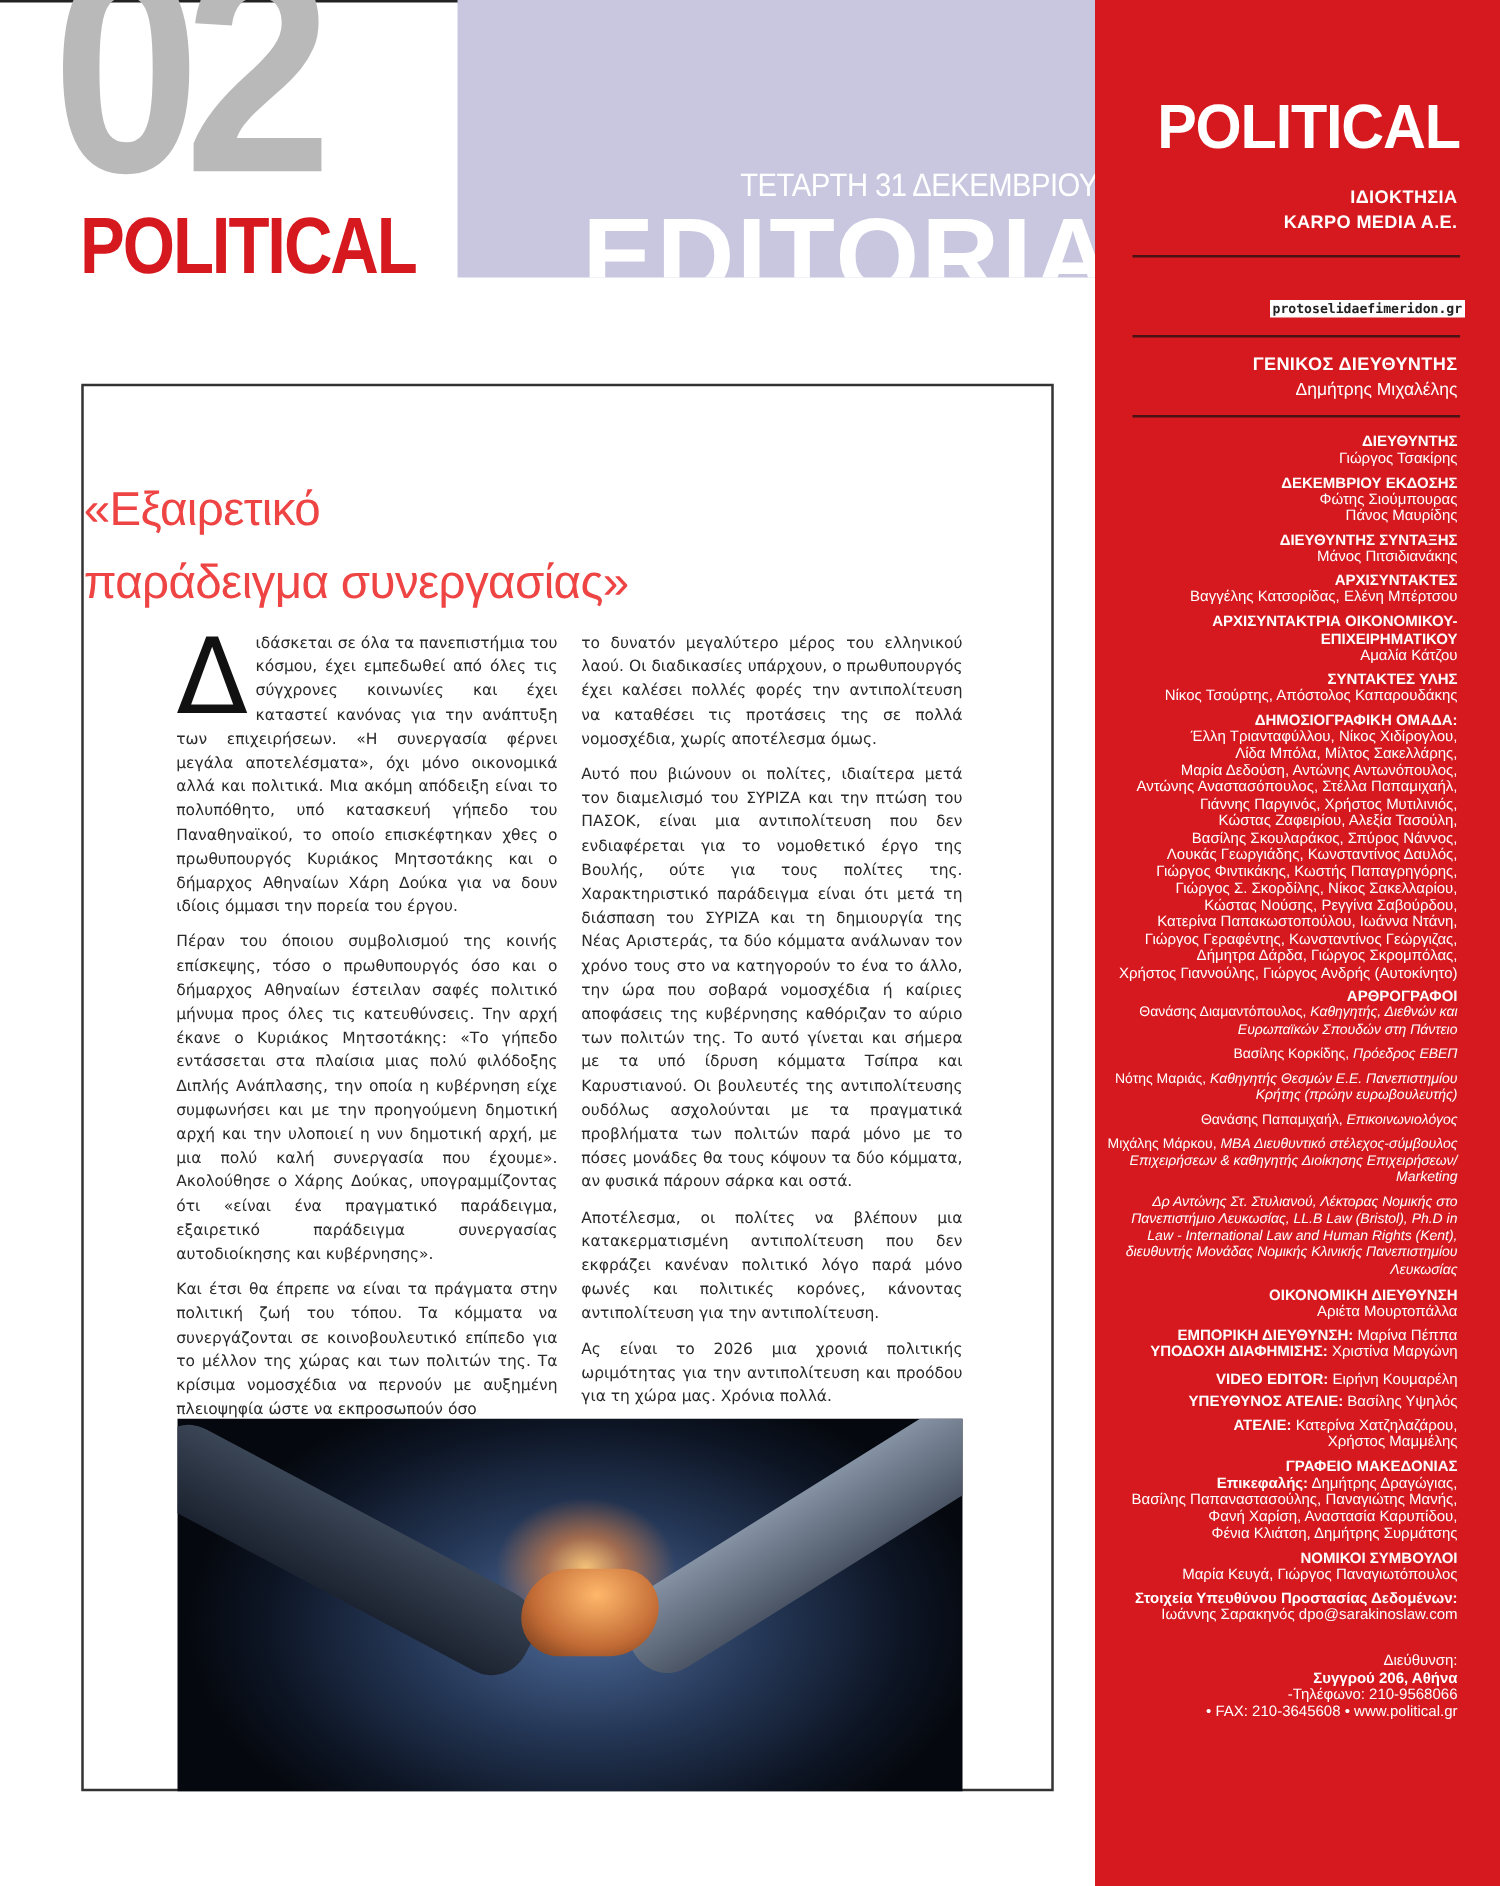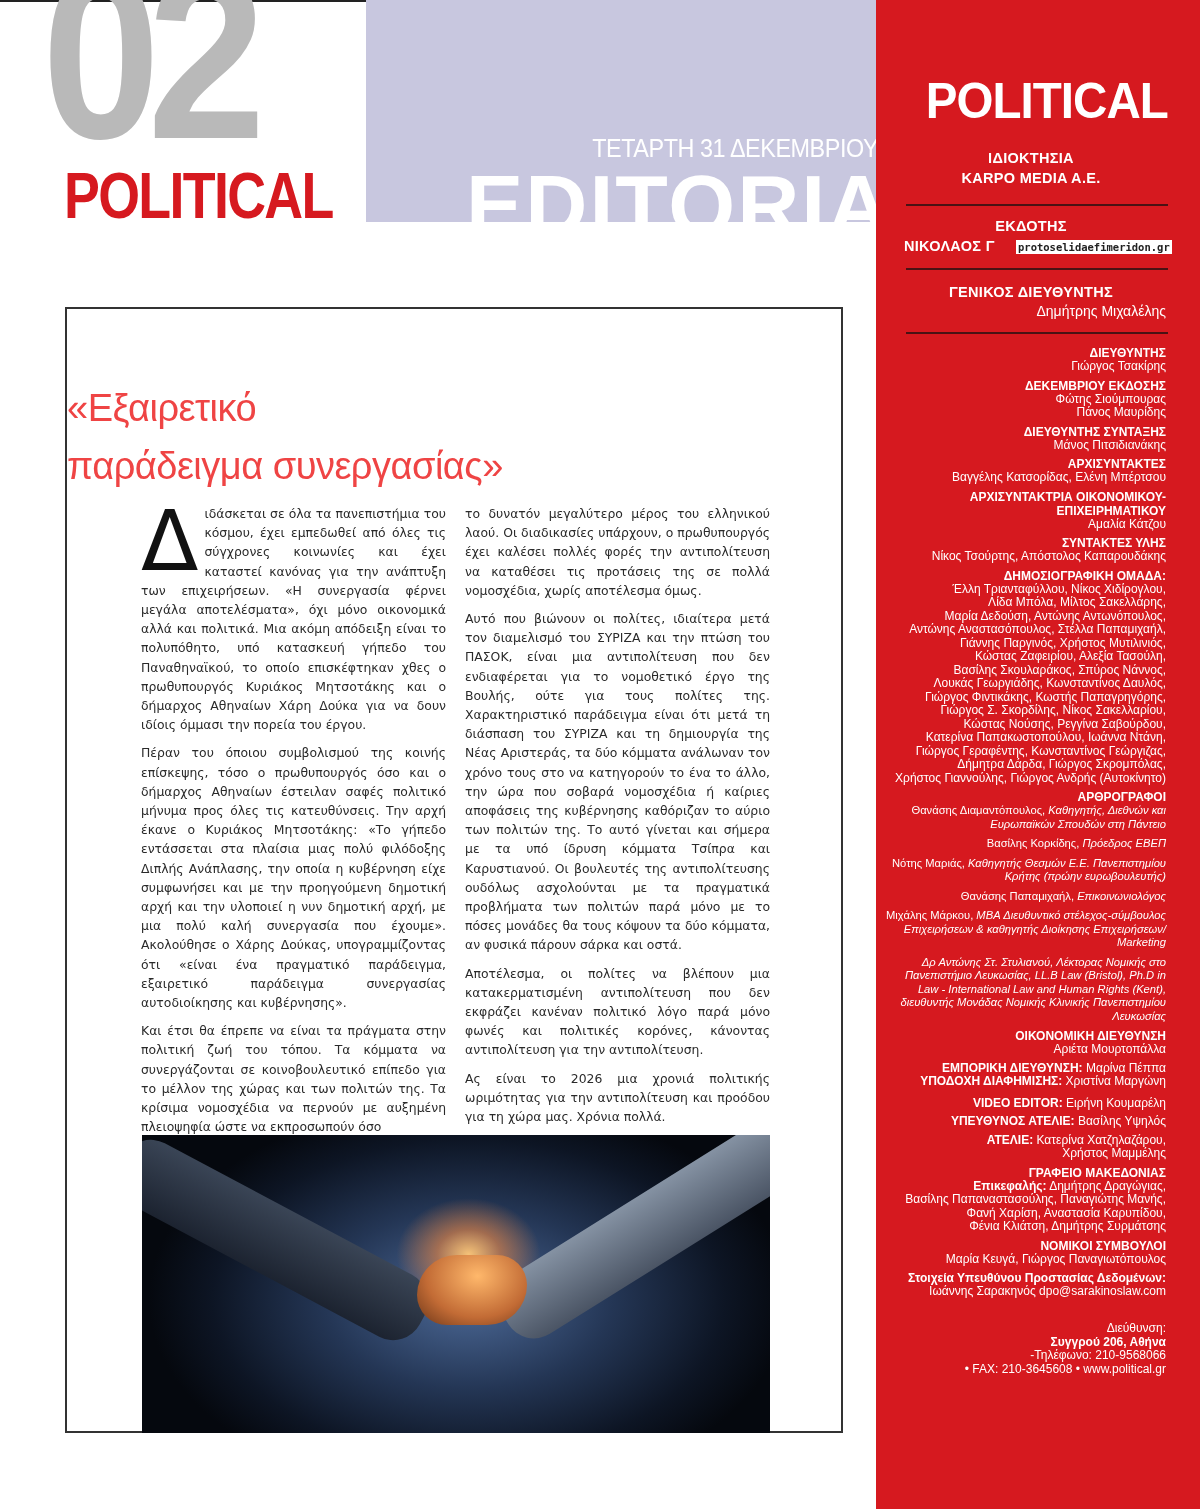--- a/index.html
+++ b/index.html
@@ -80,21 +80,21 @@
       position: absolute; left: 876px; top: 0; width: 324px; height: 1509px;
       background: #d6191f; color: #ffffff; text-align: right;
       padding-right: 34px;
     }
     .sb-brand {
       position: absolute; right: 32px; top: 76px;
       font-weight: 700; font-size: 50px; letter-spacing: -1px; line-height: 1;
       transform: scaleX(0.95); transform-origin: right top;
     }
     .sb-block { position: absolute; right: 34px; left: 20px; text-align: right; }
-    .sb-title { font-weight: 700; font-size: 14.5px; line-height: 20px; letter-spacing: 0.3px; text-align: center; }
+    .sb-title { font-weight: 700; font-size: 14.5px; line-height: 20px; letter-spacing: 0.3px; }
     .sb-name { font-size: 14px; line-height: 19px; }
     .sb-rule { position: absolute; left: 30px; right: 32px; height: 2px; background: #4a1214; }
 
     .credits { position: absolute; right: 34px; left: 6px; top: 346px; }
     .cr { margin-bottom: 5px; }
     .cr-t { font-weight: 700; font-size: 12px; line-height: 14px; }
     .cr-n { font-size: 12px; line-height: 13.5px; }
     .cr-i { font-size: 11.2px; line-height: 13.5px; font-style: italic; }
     .inline-t { font-weight: 700; }
 
@@ -148,24 +148,20 @@
 
 <div class="sidebar">
   <div class="sb-brand">POLITICAL</div>
 
   <div class="sb-block" style="top:148px">
     <div class="sb-title">ΙΔΙΟΚΤΗΣΙΑ</div>
     <div class="sb-title">KARPO MEDIA A.E.</div>
   </div>
   <div class="sb-rule" style="top:204px"></div>
 
-  <div class="sb-block" style="top:216px">
-    <div class="sb-title">ΕΚΔΟΤΗΣ</div>
-    <div class="sb-title" style="text-align:left; padding-left:8px">ΝΙΚΟΛΑΟΣ Γ</div>
-  </div>
   <div class="sb-rule" style="top:268px"></div>
 
   <div class="sb-block" style="top:282px">
     <div class="sb-title">ΓΕΝΙΚΟΣ ΔΙΕΥΘΥΝΤΗΣ</div>
     <div class="sb-name">Δημήτρης Μιχαλέλης</div>
   </div>
   <div class="sb-rule" style="top:332px"></div>
 
   <div class="credits">
     <div class="cr">

